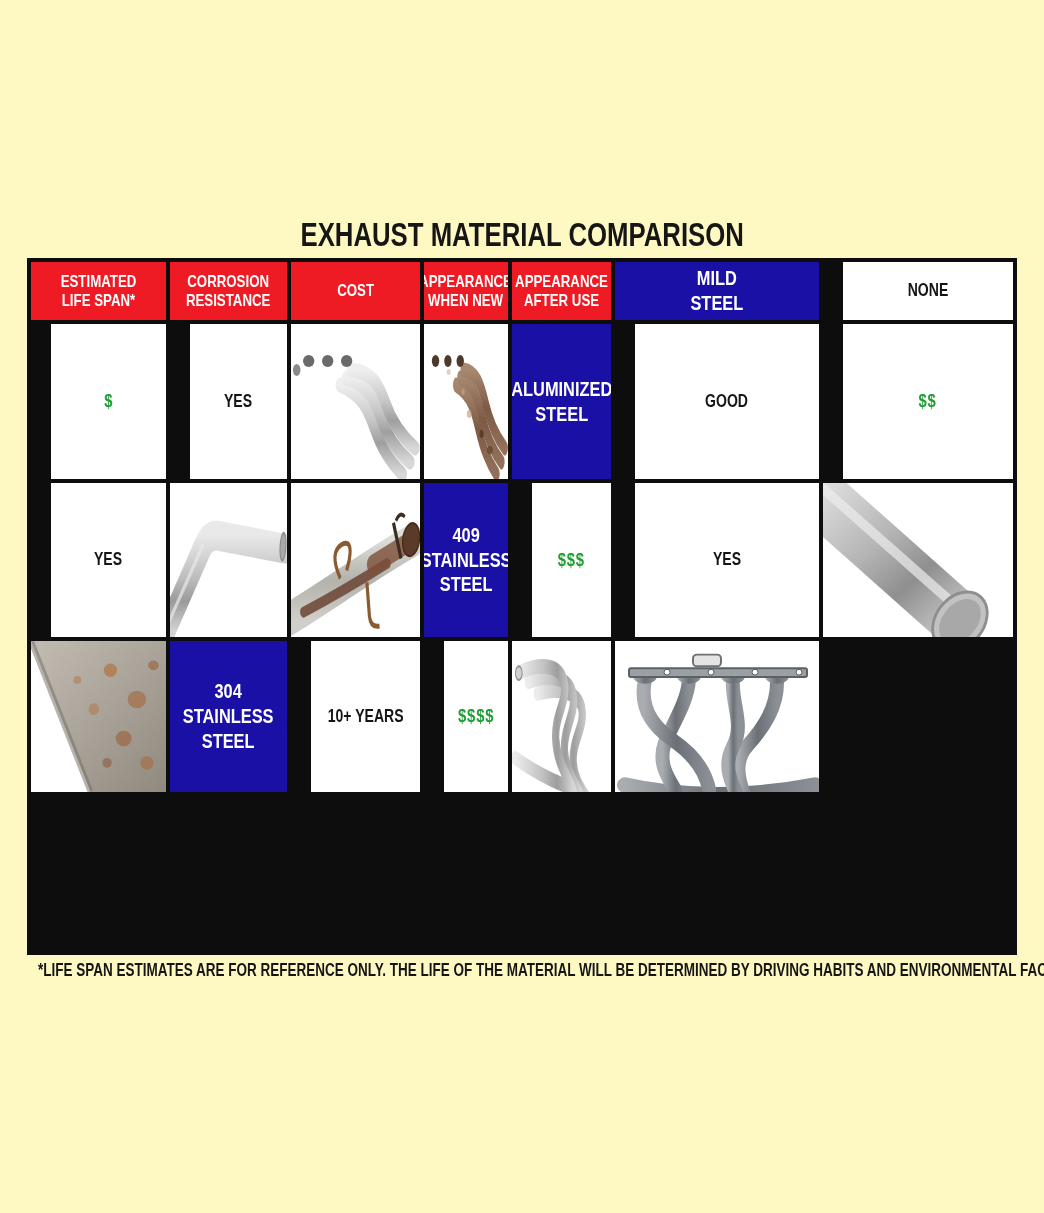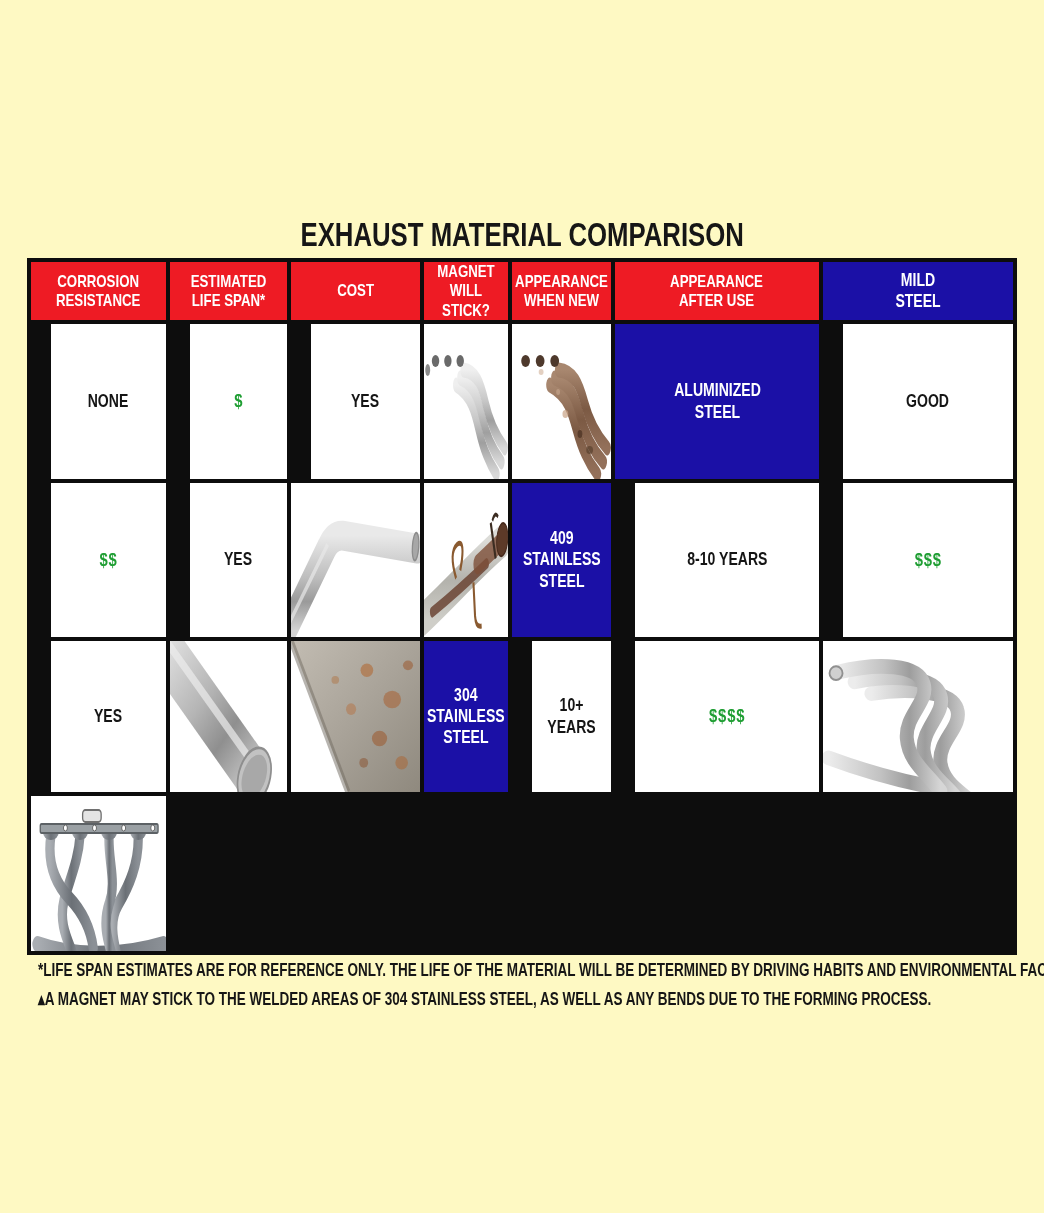--- a/index.html
+++ b/index.html
@@ -9,53 +9,49 @@
   .cond-l{display:inline-block;transform:scaleX(.75);transform-origin:0 50%;}
   .ml{white-space:pre-line;}
   .title{position:absolute;top:216px;left:0;width:1044px;text-align:center;
          font-size:33px;color:#161616;letter-spacing:0;}
   .grid{position:absolute;left:27px;top:258px;width:990px;height:697px;background:#0d0d0d;
         display:grid;box-sizing:border-box;padding:4px;gap:4px;
         grid-template-columns:135px 117px 129px 84px 99px 204px 190px;
         grid-template-rows:58px 155px 154px 151px 155px;}
   .cell{display:flex;align-items:center;justify-content:center;text-align:center;overflow:hidden;}
   .head{background:#ee1b24;color:#ffffff;font-size:17px;line-height:1.12;}
-  .mat{background:#1b10a6;color:#ffffff;font-size:18px;line-height:1.18;}
+  .mat{background:#1b10a6;color:#ffffff;font-size:21px;line-height:1.18;}
   .val{background:#ffffff;color:#151515;font-size:18px;line-height:1.18;margin-left:20px;}
   .cost{color:#1f9e33;font-size:19px;letter-spacing:1px;}
   .photo{background:#ffffff;padding:0;}
   .photo svg{width:100%;height:100%;display:block;}
   sup.mark{font-size:11px;vertical-align:6px;}
   .foot{position:absolute;left:38px;top:956px;width:980px;color:#161616;
         font-size:18px;line-height:29px;}
   .foot div{white-space:nowrap;}
 </style>
 </head>
 <body>
 
 <div class="page">
 
   <div class="title"><span class="cond">EXHAUST MATERIAL COMPARISON</span></div>
 
   <div class="grid">
 
     <div class="cell head">
+        <span class="cond ml">ESTIMATED
+LIFE SPAN*</span>
+      </div>
+    <div class="cell head">
         <span class="cond ml">CORROSION
 RESISTANCE</span>
       </div>
     <div class="cell head">
-        <span class="cond ml">ESTIMATED
-LIFE SPAN*</span>
-      </div>
-    <div class="cell head">
         <span class="cond ml">COST</span>
-      </div>
-    <div class="cell head">
-        <span class="cond ml">MAGNET
-WILL STICK?</span>
       </div>
     <div class="cell head">
         <span class="cond ml">APPEARANCE
 WHEN NEW</span>
       </div>
     <div class="cell head">
         <span class="cond ml">APPEARANCE
 AFTER USE</span>
       </div>
 
@@ -167,23 +163,20 @@
         <path d="M 166 38 q 6 -10 14 -4" stroke="#3c2d22" stroke-width="4" fill="none"></path>
         <path d="M 78 96 q -18 -26 2 -34 q 18 -6 12 16 l -4 10" stroke="#8a5a30" stroke-width="5" fill="none"></path>
         <path d="M 120 100 l 4 34 q 2 12 16 10" stroke="#8a5a30" stroke-width="5" fill="none"></path>
       </svg>
     </div>
 
     <div class="cell mat">
         <span class="cond ml">409
 STAINLESS
 STEEL</span>
-      </div>
-    <div class="cell val">
-        <span class="cond">8-10 YEARS</span>
       </div>
     <div class="cell val cost">
         <span class="cond">$$$</span>
       </div>
     <div class="cell val">
         <span class="cond"><span>YES</span><sup class="mark"></sup></span>
       </div>
 
     <div class="cell photo">
       <svg viewBox="0 0 204 155" preserveAspectRatio="none" role="img" aria-label="photo: polished straight 409 stainless pipe">
@@ -280,16 +273,15 @@
         <circle cx="140" cy="32" r="3" fill="#ffffff" stroke="#555" stroke-width="1"></circle>
         <circle cx="184" cy="32" r="3" fill="#ffffff" stroke="#555" stroke-width="1"></circle>
         <rect x="78" y="14" width="28" height="12" rx="4" fill="#e4e4e4" stroke="#707070" stroke-width="2"></rect>
       </svg>
     </div>
 
   </div>
 
   <div class="foot">
     <div><span class="cond-l">*LIFE SPAN ESTIMATES ARE FOR REFERENCE ONLY. THE LIFE OF THE MATERIAL WILL BE DETERMINED BY DRIVING HABITS AND ENVIRONMENTAL FACTORS.</span></div>
-    <div><span class="cond-l">▴A MAGNET MAY STICK TO THE WELDED AREAS OF 304 STAINLESS STEEL, AS WELL AS ANY BENDS DUE TO THE FORMING PROCESS.</span></div>
   </div>
 
 </div>
 
 </body></html>

